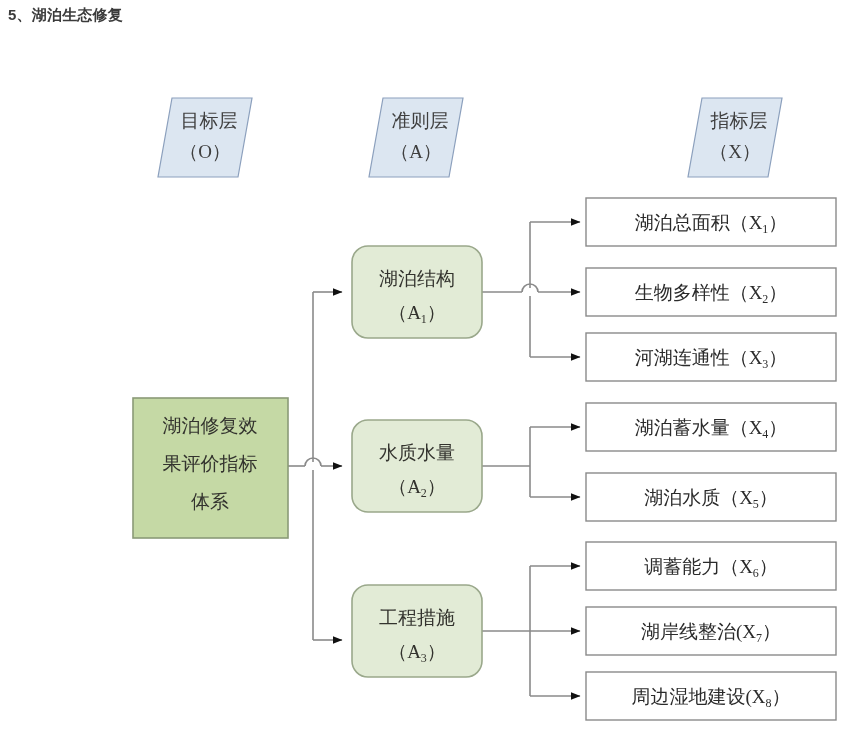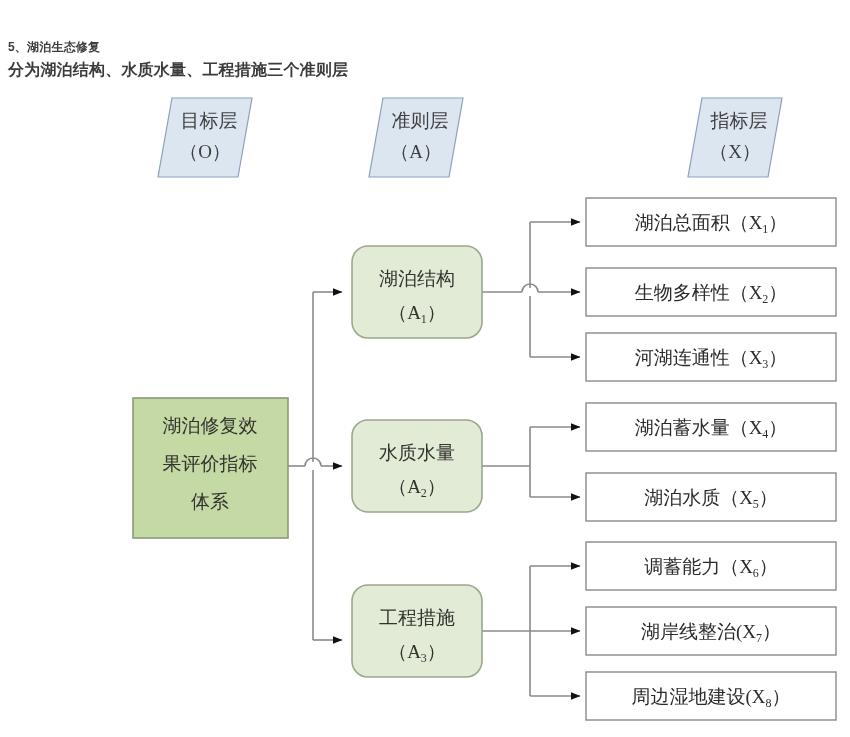--- a/index.html
+++ b/index.html
@@ -16,27 +16,26 @@
   }
 
   
   #heading {
     position: absolute;
     left: 8px;
     top: 4px;
     width: 700px;
   }
   #heading .line1 {
-    font-size: 12px;
+    font-size: 15px;
     font-weight: bold;
     color: #3b3b3b;
     line-height: 22px;
     letter-spacing: 0.2px;
     white-space: nowrap;
-    margin-top: 32px;
   }
   #heading .line2 {
     font-size: 16px;
     font-weight: bold;
     color: #3b3b3b;
     line-height: 24px;
     letter-spacing: 0.2px;
     white-space: nowrap;
   }
 
@@ -84,21 +83,20 @@
     stroke: #8a8a8a;
     stroke-width: 1.6;
   }
   .arrow-head { fill: #111111; }
 </style>
 </head>
 <body>
 
 <div id="heading">
   <div class="line1">5、湖泊生态修复</div>
-  <div class="line2">分为湖泊结构、水质水量、工程措施三个准则层</div>
 </div>
 
 <div id="diagram">
 <svg width="850" height="737" viewBox="0 0 850 737" xmlns="http://www.w3.org/2000/svg">
 
   <defs>
     <marker id="ah" markerWidth="10" markerHeight="8" refX="9.5" refY="4" orient="auto" markerUnits="userSpaceOnUse">
       <path d="M0,0 L10,4 L0,8 Z" class="arrow-head"></path>
     </marker>
   </defs>

